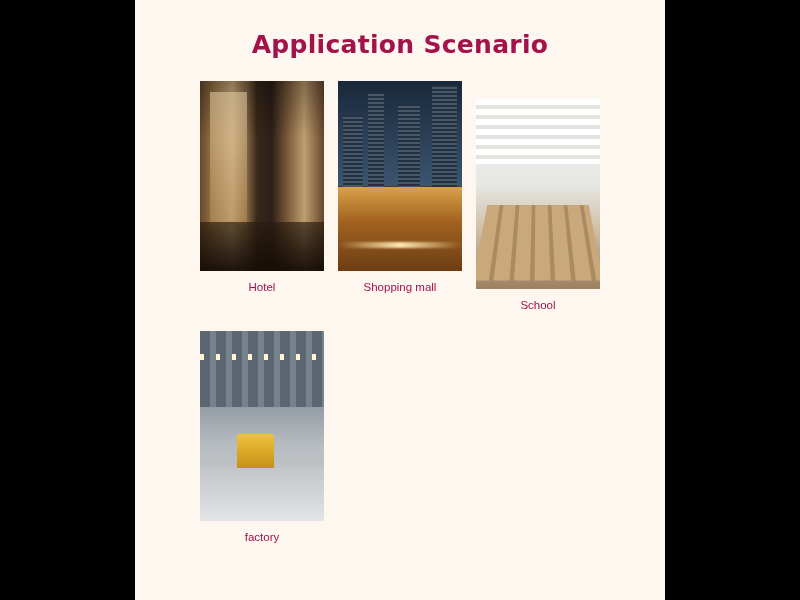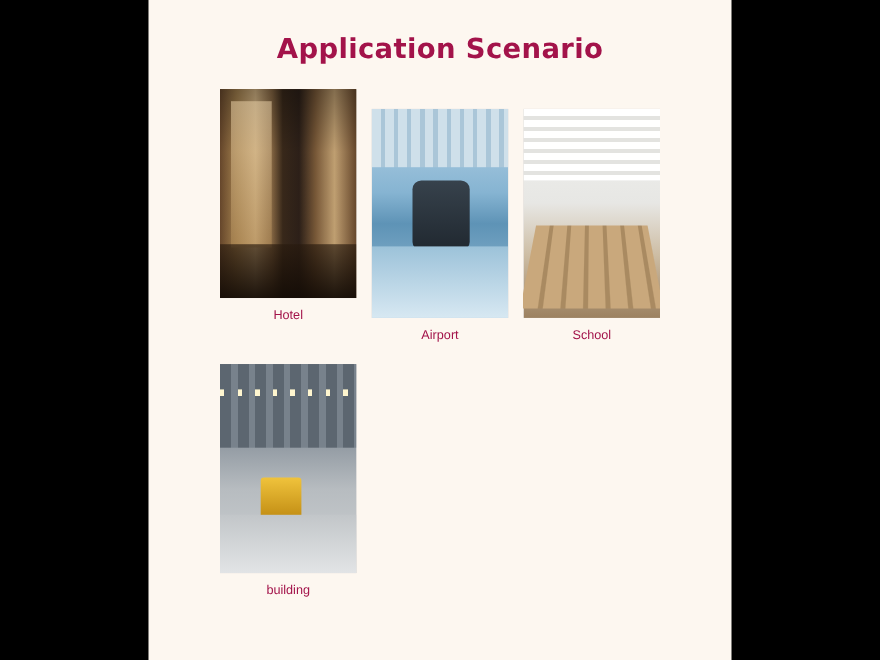--- a/index.html
+++ b/index.html
@@ -217,49 +217,53 @@
     <div class="grid">
 
       <div class="cell">
         <div class="thumb">
           <div class="img hotel"></div>
         </div>
         <div class="caption">Hotel</div>
       </div>
 
 
-
-      <div class="cell row2">
-        <div class="thumb">
-          <div class="img airport">
-            <div class="ceil"></div>
-            <div class="kiosk"></div>
-            <div class="floor"></div>
+      <div class="cell">
+        <div class="thumb">
+          <div class="img mall">
+            <div class="sky"></div>
+            <div class="b1"></div>
+              <div class="b2"></div>
+              <div class="b3"></div>
+              <div class="b4"></div>
+            <div class="plaza"></div>
+            <div class="streak"></div>
           </div>
         </div>
-        <div class="caption">Airport</div>
-      </div>
+        <div class="caption">Shopping mall</div>
+      </div>
+
 
       <div class="cell row2">
         <div class="thumb">
           <div class="img school">
             <div class="ceil"></div>
             <div class="desks"></div>
           </div>
         </div>
         <div class="caption">School</div>
       </div>
 
       <div class="cell row2">
         <div class="thumb">
           <div class="img factory">
             <div class="roof"></div>
             <div class="lamps"></div>
             <div class="machine"></div>
             <div class="floor"></div>
           </div>
         </div>
-        <div class="caption">building</div>
+        <div class="caption">factory</div>
       </div>
 
     </div>
   </div>
 </div>
 
 </body></html>

